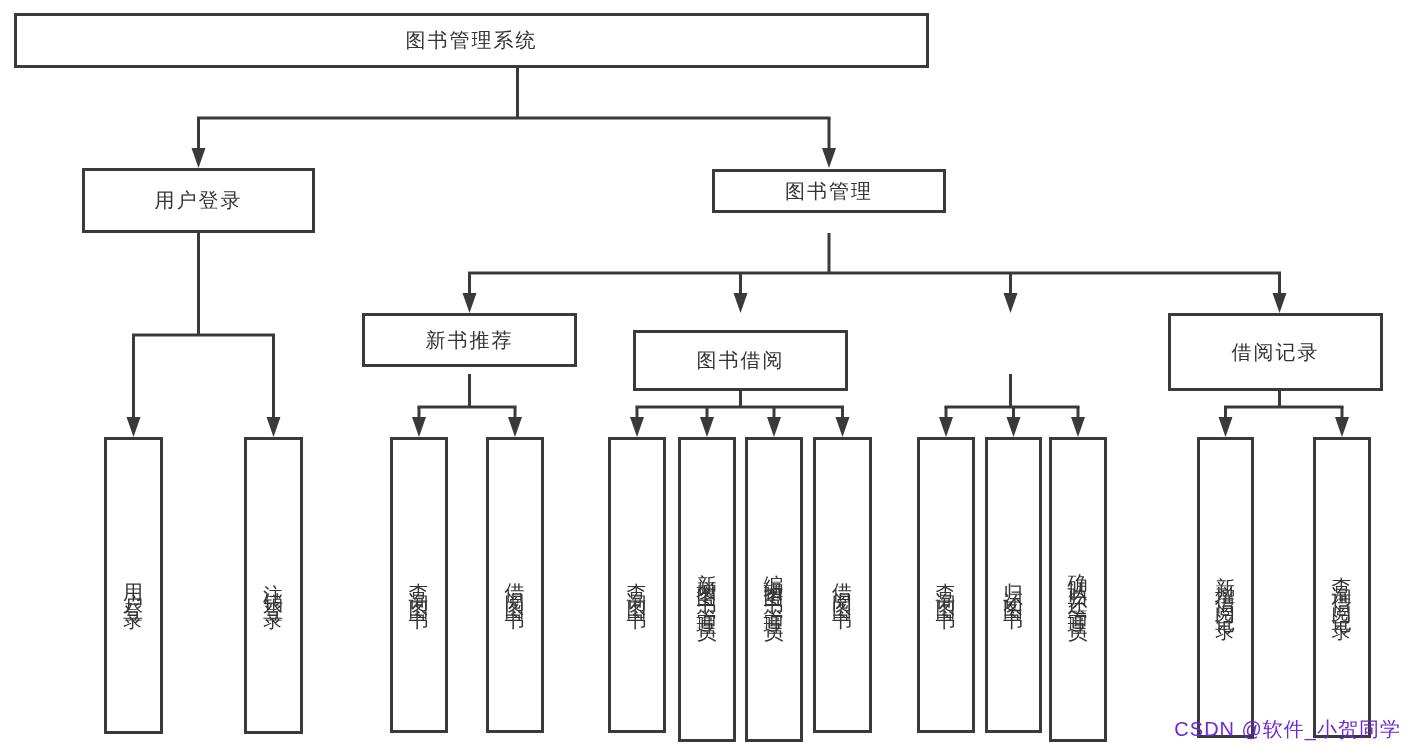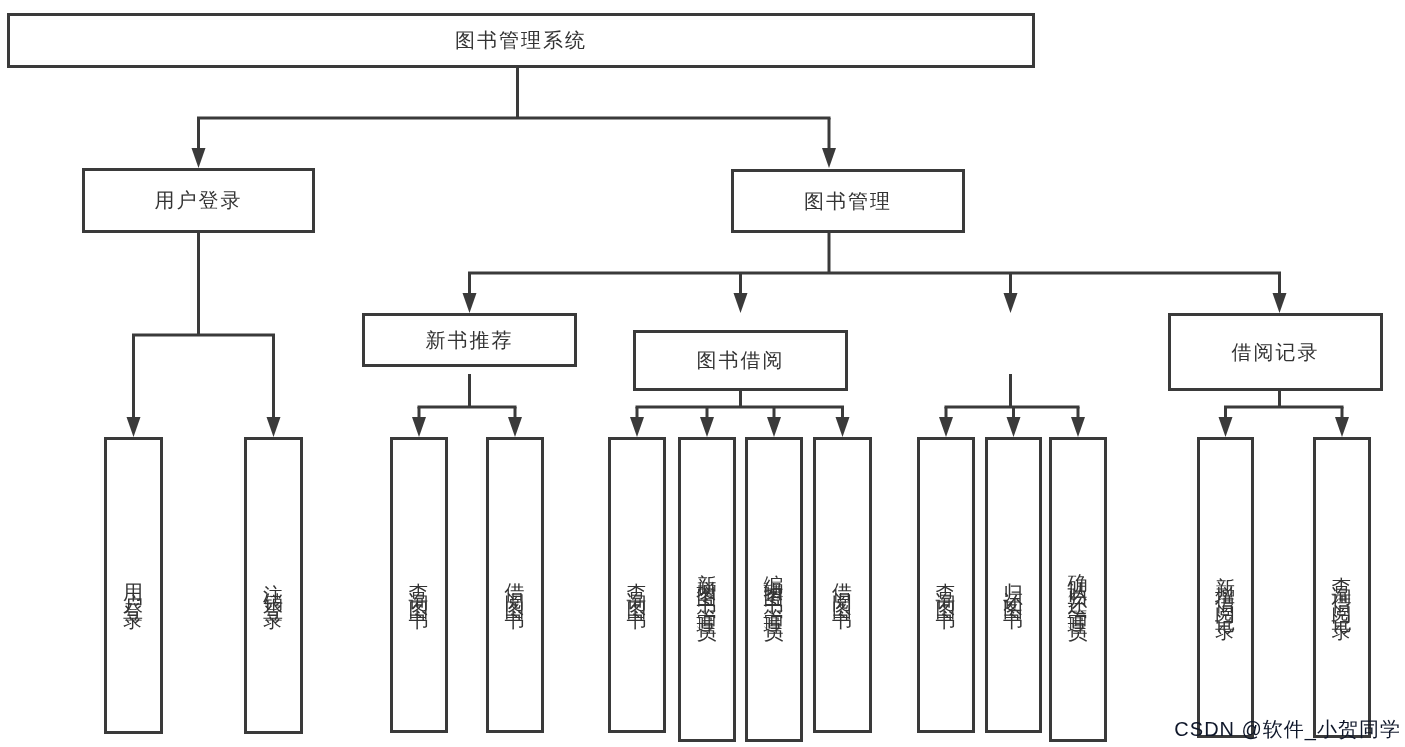--- a/index.html
+++ b/index.html
@@ -44,21 +44,21 @@
     line-height: 1;
   }
   .node.v-long {
     letter-spacing: 7px;
   }
   .watermark {
     position: absolute;
     top: 716px;
     right: 4px;
     font-size: 20px;
-    color: #0f172a;
+    color: #6d28d9;
     letter-spacing: 1px;
     z-index: 3;
     white-space: nowrap;
   }
 </style>
 </head>
 <body>
 
 <div id="canvas">
 
@@ -110,24 +110,24 @@
       <line x1="1078" y1="407" x2="1078" y2="419" stroke="#3a3a3a" stroke-width="3"></line>
       <polygon points="1071,417 1085,417 1078,437" fill="#3a3a3a"></polygon>
       <line x1="1279.5" y1="374" x2="1279.5" y2="407" stroke="#3a3a3a" stroke-width="3"></line>
       <line x1="1224" y1="407" x2="1343.5" y2="407" stroke="#3a3a3a" stroke-width="3"></line>
       <line x1="1225.5" y1="407" x2="1225.5" y2="419" stroke="#3a3a3a" stroke-width="3"></line>
       <polygon points="1218.5,417 1232.5,417 1225.5,437" fill="#3a3a3a"></polygon>
       <line x1="1342" y1="407" x2="1342" y2="419" stroke="#3a3a3a" stroke-width="3"></line>
       <polygon points="1335,417 1349,417 1342,437" fill="#3a3a3a"></polygon>
     </svg>
 
-  <div class="node h" style="left:7px;top:13px;width:1028px;height:55px">图书管理系统</div>
+  <div class="node h" style="left:14px;top:13px;width:915px;height:55px">图书管理系统</div>
 
   <div class="node h" style="left:82px;top:168px;width:233px;height:65px">用户登录</div>
-  <div class="node h" style="left:731px;top:169px;width:234px;height:64px">图书管理</div>
+  <div class="node h" style="left:712px;top:169px;width:234px;height:44px">图书管理</div>
 
   <div class="node h" style="left:362px;top:313px;width:215px;height:54px">新书推荐</div>
   <div class="node h" style="left:633px;top:330px;width:215px;height:61px">图书借阅</div>
   <div class="node h" style="left:1168px;top:313px;width:215px;height:78px">借阅记录</div>
 
   <div class="node v" style="left:104px;top:437px;width:59px;height:297px">用户登录</div>
   <div class="node v" style="left:244px;top:437px;width:59px;height:297px">注销登录</div>
 
   <div class="node v" style="left:390px;top:437px;width:58px;height:296px">查询图书</div>
   <div class="node v" style="left:486px;top:437px;width:58px;height:296px">借阅图书</div>

